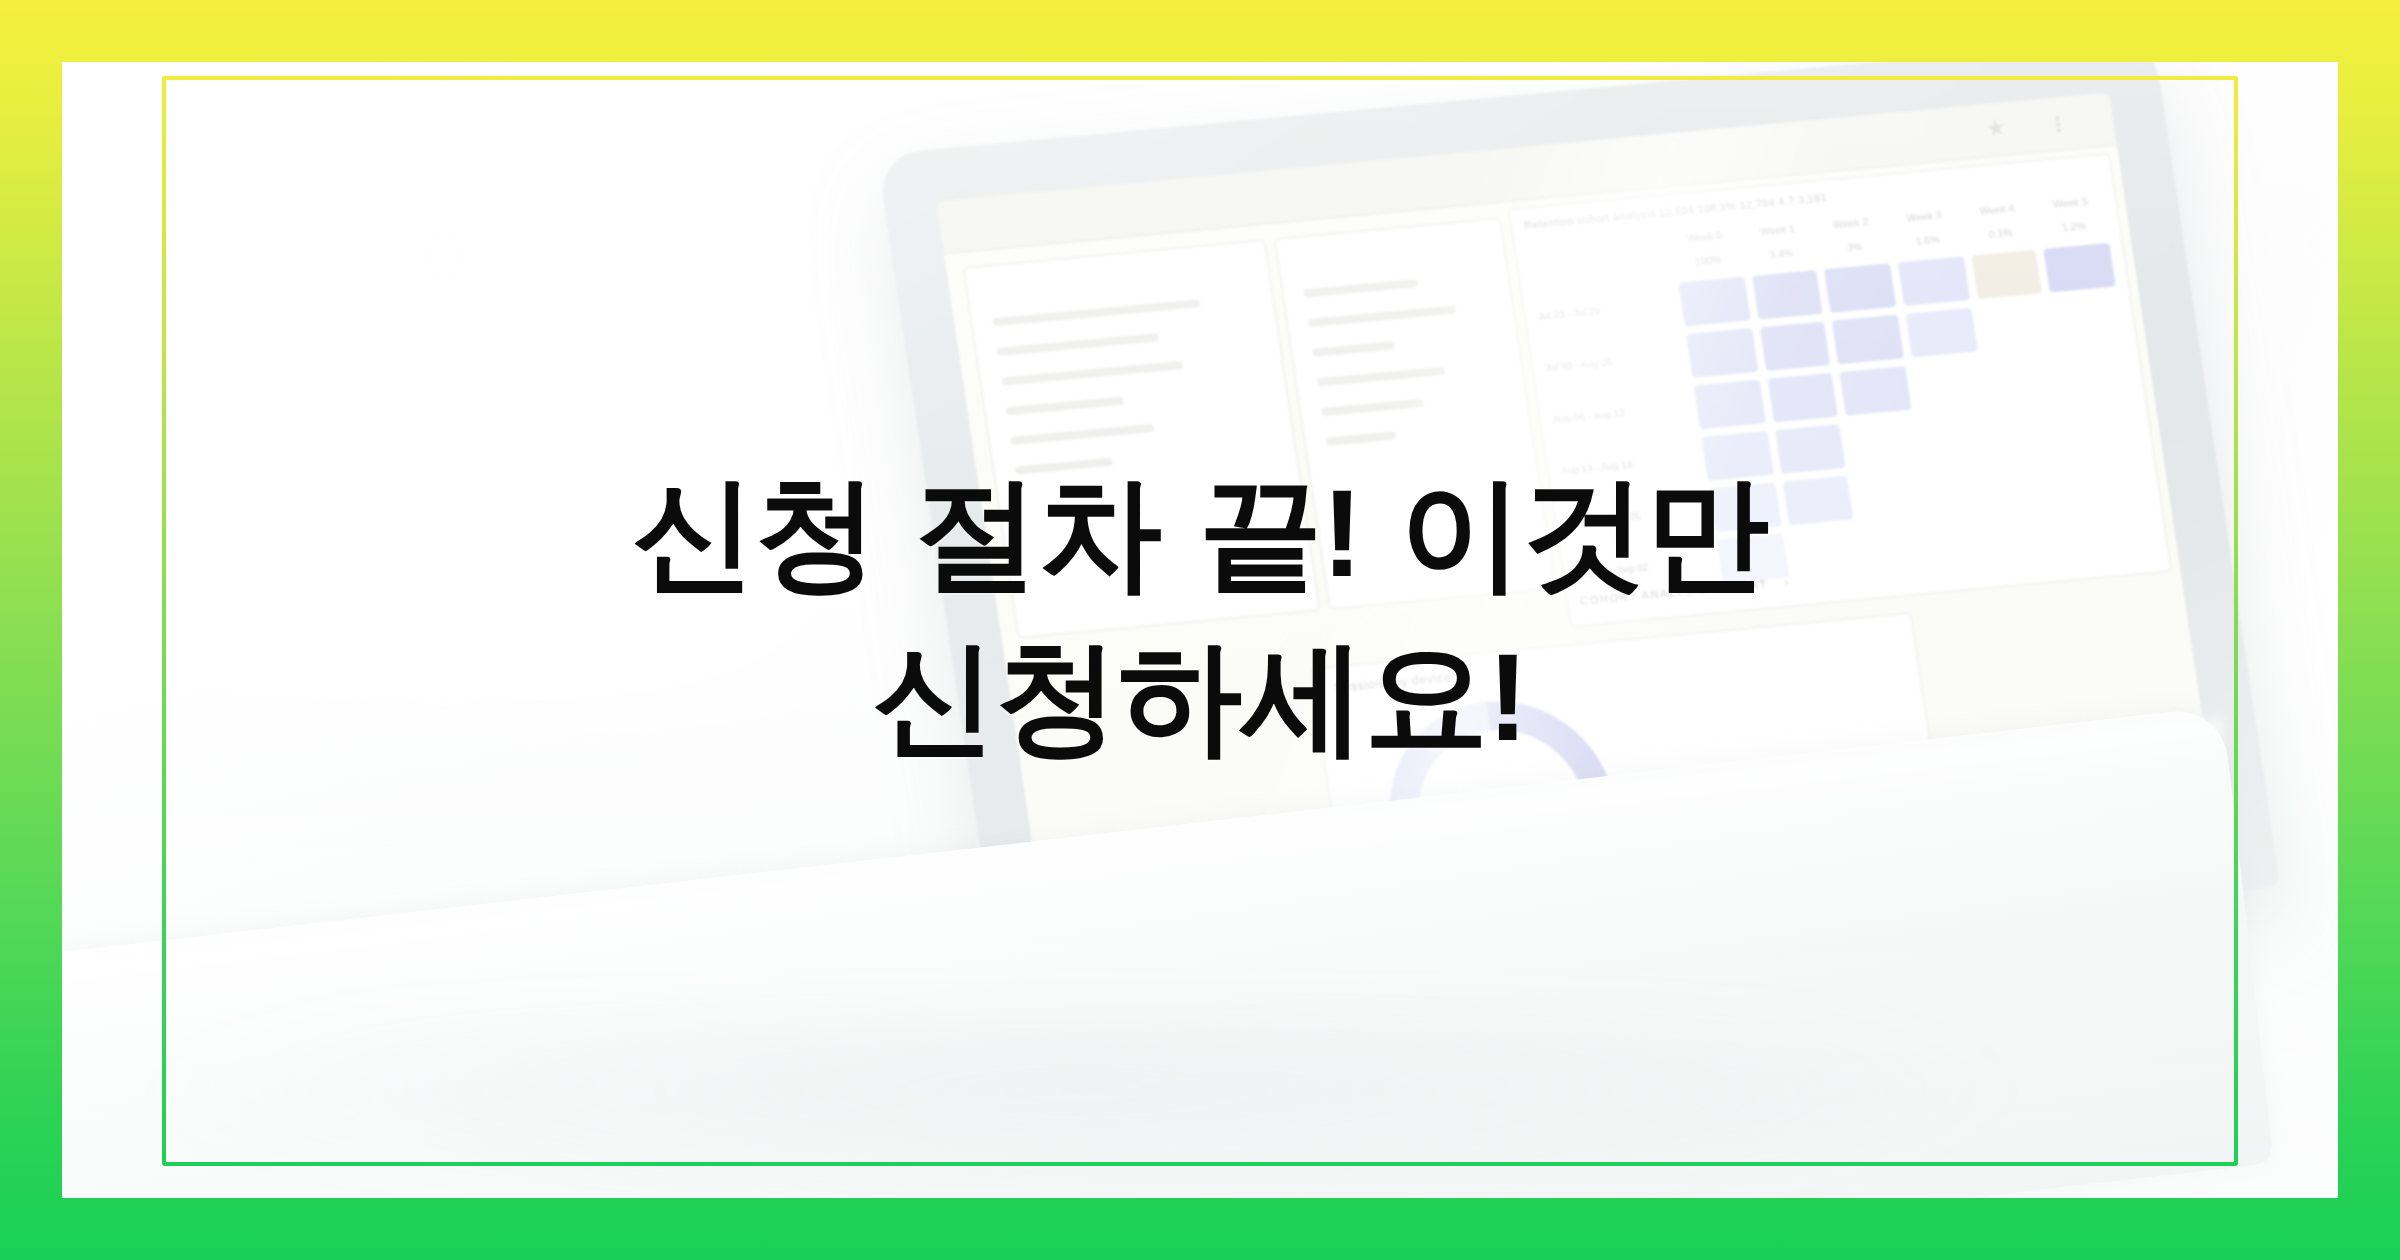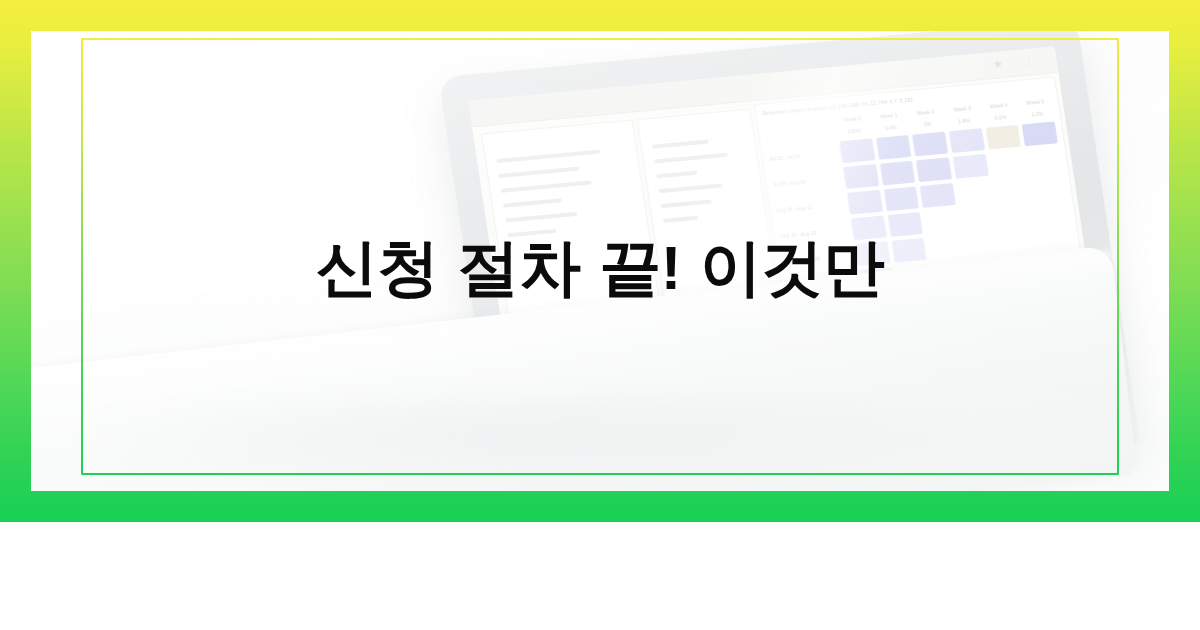--- a/index.html
+++ b/index.html
@@ -7,21 +7,21 @@
     padding: 0;
     background: #ffffff;
   }
   body {
     font-family: "Liberation Sans", "DejaVu Sans", sans-serif;
   }
 
   .banner {
     position: relative;
     width: 1200px;
-    height: 522px;
+    height: 630px;
     overflow: hidden;
     background: linear-gradient(180deg, #f5ee3d 0%, #e9ef3f 8%, #b6e549 30%, #8ade52 50%, #55d857 72%, #2ad255 90%, #18d056 100%);
   }
 
   
   .stage {
     position: absolute;
     left: 31px;
     top: 31px;
     right: 31px;
@@ -434,16 +434,17 @@
       </div>
       <div class="base-shadow"></div>
 
       <div class="photo-wash"></div>
     </div>
 
     <div class="inner-frame"></div>
 
     <div class="headline">
       <span class="line">신청 절차 끝! 이것만</span>
+      <span class="line">신청하세요!</span>
     </div>
 
   </div>
 </div>
 
 </body></html>

